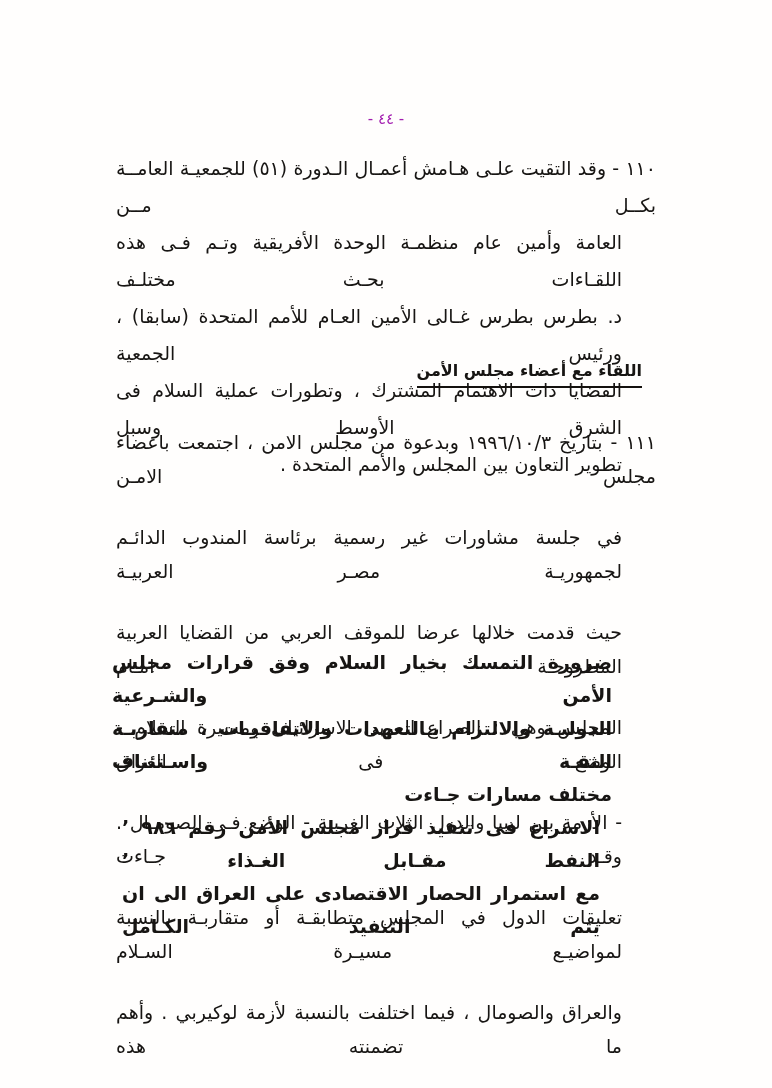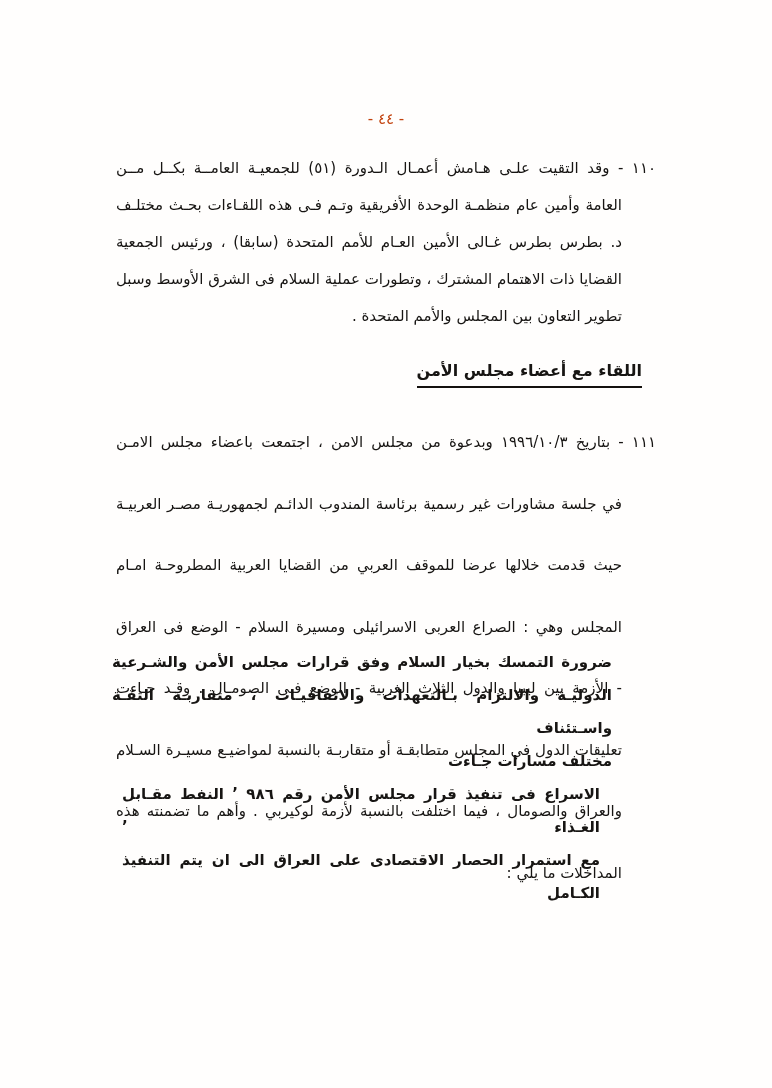--- a/index.html
+++ b/index.html
@@ -10,25 +10,25 @@
     font-family:"DejaVu Sans", sans-serif;
     color:#171513;
     direction:rtl;
     overflow:hidden;
   }
   .pageno{
     position:absolute;top:110px;left:0;right:0;
     text-align:center;
     font-size:15px;
     letter-spacing:3px;
-    color:#c2410c;
+    color:#a21caf;
   }
   .block{position:absolute;right:116px;width:540px;}
   .ln{
-    font-size:15px;
+    font-size:19px;
     line-height:37px;
     white-space:normal;
   }
   .just{text-align:justify;text-align-last:justify;}
   .end{text-align:right;text-align-last:right;}
   .cont{padding-right:34px;}
   #p110{top:150px;}
   #heading{top:354px;right:130px;width:auto;text-align:center;}
   .hspan{
     display:inline-block;

